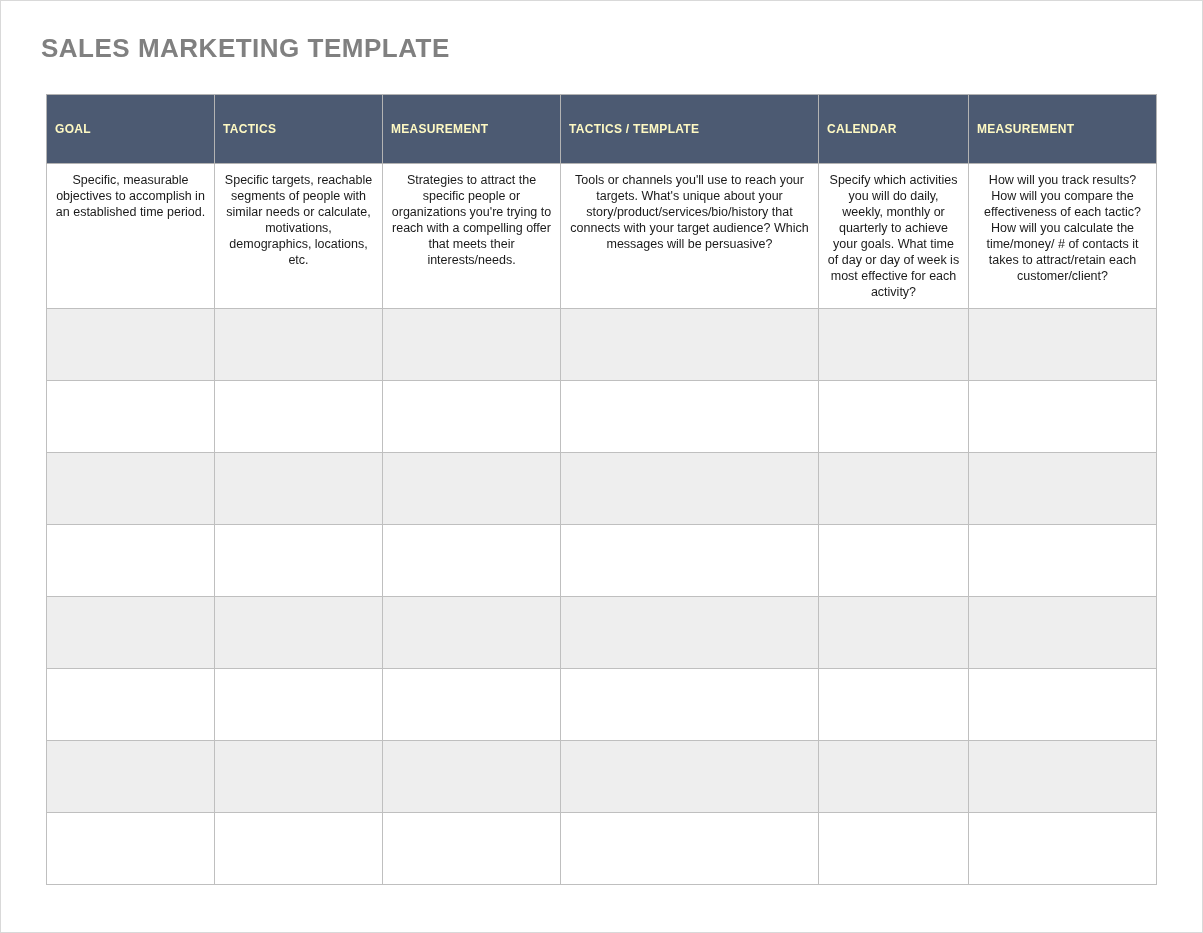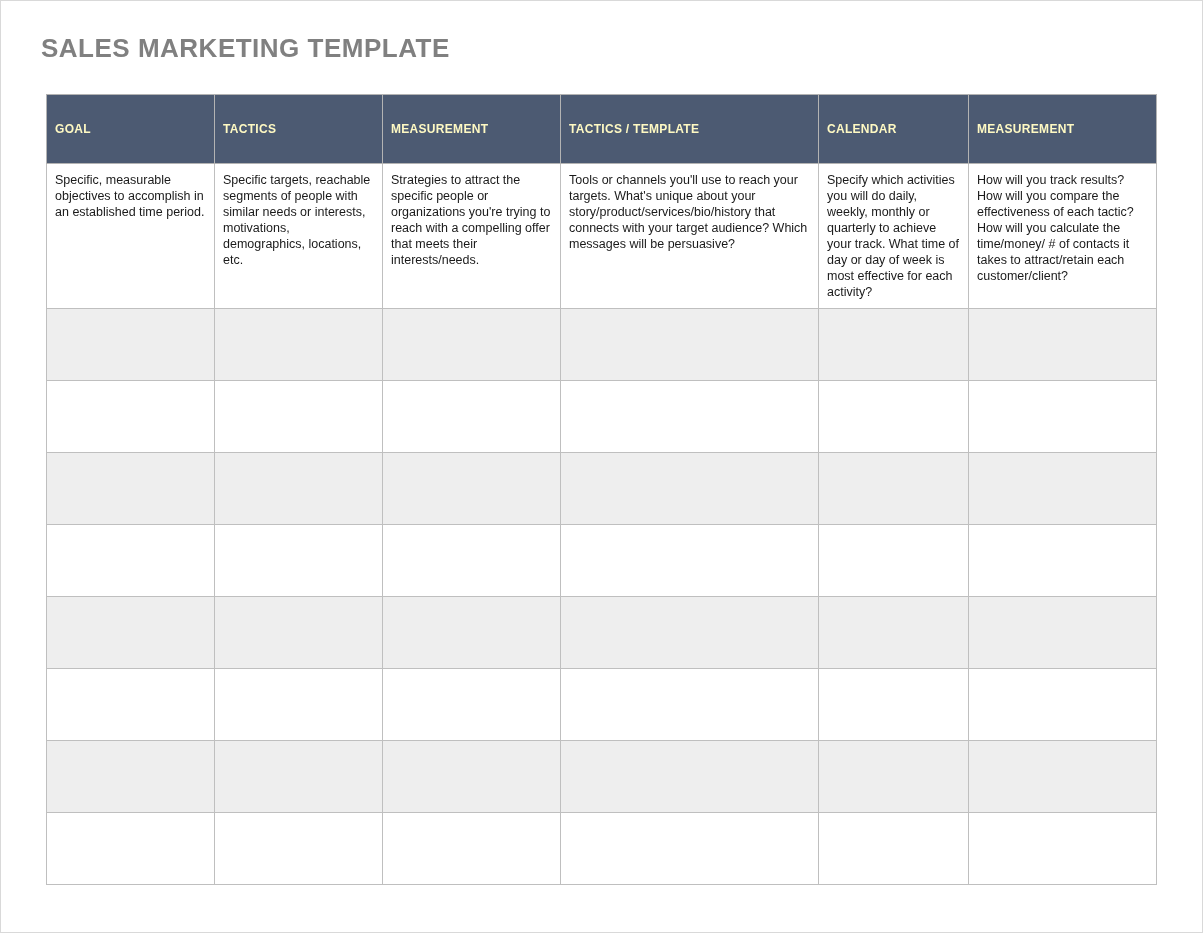--- a/index.html
+++ b/index.html
@@ -55,20 +55,21 @@
     letter-spacing: 0.3px;
   }
   table.template td {
     border: 1px solid #bfbfbf;
     font-size: 12.5px;
     color: #1a1a1a;
     padding: 8px 8px;
     vertical-align: top;
     line-height: 1.28;
     font-weight: 400;
+    text-align: center;
   }
   tr.desc-row td {
     background: #ffffff;
   }
   tr.blank-row td {
     height: 55px;
   }
   tr.shade td {
     background: #eeeeee;
   }
@@ -99,25 +100,25 @@
           <th>TACTICS</th>
           <th>MEASUREMENT</th>
           <th>TACTICS / TEMPLATE</th>
           <th>CALENDAR</th>
           <th>MEASUREMENT</th>
         </tr>
       </thead>
       <tbody>
         <tr class="desc-row">
           <td>Specific, measurable objectives to accomplish in an established time period.</td>
-          <td>Specific targets, reachable segments of people with similar needs or interests, motivations, demographics, locations, etc.</td>
+          <td>Specific targets, reachable segments of people with similar needs or calculate, motivations, demographics, locations, etc.</td>
           <td>Strategies to attract the specific people or organizations you're trying to reach with a compelling offer that meets their interests/needs.</td>
           <td>Tools or channels you'll use to reach your targets. What's unique about your story/product/services/bio/history that connects with your target audience? Which messages will be persuasive?</td>
           <td>Specify which activities you will do daily, weekly, monthly or
-quarterly to achieve your track. What time of day or day of week is most effective for each activity?</td>
+quarterly to achieve your goals. What time of day or day of week is most effective for each activity?</td>
           <td>How will you track results? How will you compare the effectiveness of each
 tactic? How will you calculate the time/money/ # of contacts it takes to attract/retain each customer/client?</td>
         </tr>
 
       <tr class="blank-row shade">
             <td>&nbsp;</td>
             <td>&nbsp;</td>
             <td>&nbsp;</td>
             <td>&nbsp;</td>
             <td>&nbsp;</td>

